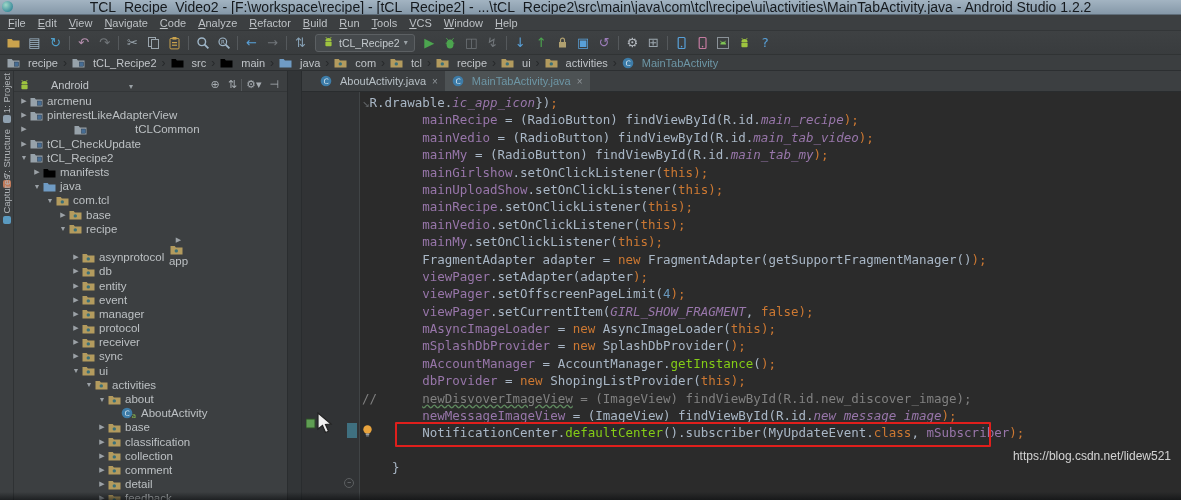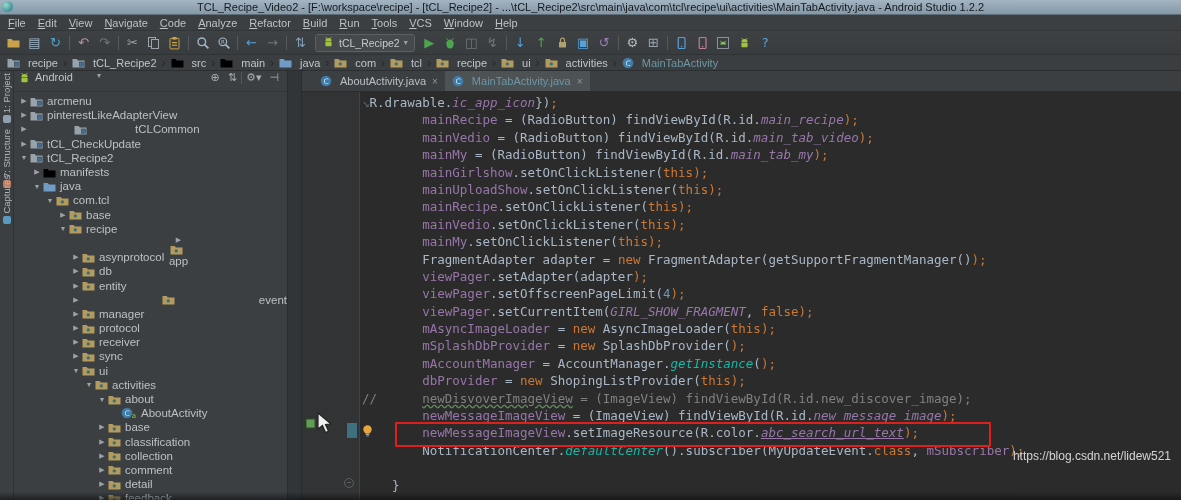--- a/index.html
+++ b/index.html
@@ -4,21 +4,21 @@
 <style>
   html,body{margin:0;padding:0;background:#222;}
   #window{position:relative;width:1181px;height:500px;overflow:hidden;
     font-family:"Liberation Sans",sans-serif;background:#2b2b2b;}
 
   
   #titlebar{position:relative;height:14px;background:linear-gradient(#a3b4c2,#8598a8);
     border-bottom:1px solid #5f6d79;}
   #app-icon{position:absolute;left:2px;top:1px;width:11px;height:11px;border-radius:50%;
     background:radial-gradient(circle at 35% 35%,#9fd8c8,#3f8f9d 70%);}
-  #title-text{display:block;text-align:center;font-size:11px;line-height:14px;color:#15191d;
+  #title-text{display:block;text-align:center;font-size:14px;line-height:14px;color:#15191d;
     white-space:nowrap;overflow:hidden;}
 
   
   #menubar{height:15px;background:#3c3f41;display:flex;align-items:center;padding-left:2px;
     border-bottom:1px solid #333638;}
   .menu-item{font-size:11px;color:#bdc1c5;padding:0 6px;cursor:default;}
   .menu-item::first-letter{text-decoration:underline;}
 
   
   #toolbar{height:23px;background:linear-gradient(#3e4143,#393c3e);display:flex;align-items:center;
@@ -39,21 +39,21 @@
   .crumb-sep{color:#26282a;font-size:12px;padding:0 2px;}
 
   
   #main{display:flex;height:432px;}
   #toolstrip{position:relative;width:13px;background:#3c3f41;border-right:1px solid #2f3234;}
   .strip-item{position:absolute;left:0;width:13px;display:flex;flex-direction:column;align-items:center;}
   .strip-label{writing-mode:vertical-rl;transform:rotate(180deg);font-size:9.5px;color:#b2b6ba;}
   .strip-ic{width:8px;height:8px;margin:2px 0;border-radius:2px;}
 
   #project-panel{width:273px;background:#3c3f41;display:flex;flex-direction:column;overflow:hidden;}
-  #project-header{height:20px;display:flex;align-items:flex-start;gap:0;padding:0 4px;
+  #project-header{height:20px;display:flex;align-items:flex-end;gap:16px;padding:0 4px;
     border-bottom:1px solid #333638;}
   #project-header-title{font-size:11px;color:#c0c4c8;}
   #project-header-caret{font-size:8px;color:#9aa1a6;margin-right:auto;padding-left:24px;}
   .ph-icon{font-size:11px;color:#a7adb2;padding:0 4px;font-family:"DejaVu Sans",sans-serif;}
   .ph-sep{width:1px;height:12px;background:#55595c;}
   #project-tree{flex:1;overflow:hidden;padding-top:2px;}
   .tree-row{display:flex;align-items:center;height:14.2px;white-space:nowrap;}
   .tree-arrow{width:12px;text-align:center;font-size:7px;color:#9ba1a6;flex:none;}
   .tree-icon{display:flex;align-items:center;margin-right:4px;flex:none;}
   .tree-label{font-size:11.5px;color:#bcc0c3;}
@@ -69,21 +69,21 @@
 
   #editor-body{position:relative;flex:1;background:#2b2b2b;overflow:hidden;display:flex;}
   #gutter{width:57px;flex:none;background:#313335;border-right:1px solid #404446;position:relative;}
   #code{flex:1;padding:2px 0 0 2px;font-family:"DejaVu Sans Mono",monospace;font-size:12.5px;position:relative;}
   .code-line{height:17.4px;line-height:17.4px;white-space:pre;}
   .tk-d{color:#a9b7c6}.tk-k{color:#cc7832}.tk-f{color:#9876aa}
   .tk-ci{color:#9876aa;font-style:italic}
   .tk-ciu{color:#9876aa;font-style:italic;text-decoration:underline}
   .tk-n{color:#6897bb}.tk-c{color:#808080}
   .tk-cu{color:#808080;text-decoration-line:underline;text-decoration-style:wavy;text-decoration-color:#5f8a5f;}
-  .tk-mi{color:#14b8a6;font-style:italic}.tk-sc{color:#cc7832}.tk-w{color:#606366}
+  .tk-mi{color:#84cc16;}.tk-sc{color:#cc7832}.tk-w{color:#606366}
 
   
   #red-box{position:absolute;left:93px;top:330px;width:592px;height:21px;
     border:2px solid #e01f1c;border-radius:1px;z-index:6;}
   #teal-mark{position:absolute;left:45px;top:331px;width:10px;height:15px;background:#3f7080;z-index:5;}
   #bulb{position:absolute;left:59px;top:332px;z-index:6;}
   #mouse-cursor{position:absolute;left:4px;top:320px;z-index:9;}
   #fold-marker{position:absolute;left:42px;top:386px;width:8px;height:8px;border:1px solid #5c5f61;
     border-radius:50%;color:#8a8f93;font-size:7px;line-height:7px;text-align:center;z-index:5;}
   #watermark{position:absolute;right:10px;top:357px;font-size:12px;color:#efefef;opacity:.85;
@@ -508,21 +508,21 @@
           <div class="tree-row" style="padding-left: 56px;">
             <span class="tree-arrow">▶</span>
             <span class="tree-icon">
               <svg width="13" height="11" viewBox="0 0 13 11">
                 <path d="M0.5 2h4.2l1.2 1.6h6.6v6.9H0.5z" fill="#b39b5e"></path>
                 <circle cx="6.3" cy="6.9" r="1.7" fill="#39707a"></circle>
               </svg>
             </span>
             <span class="tree-label">entity</span>
           </div>
-          <div class="tree-row" style="padding-left: 56px; justify-content: space-between;">
+          <div class="tree-row" style="padding-left: 56px;">
             <span class="tree-arrow">▶</span>
             <span class="tree-icon">
               <svg width="13" height="11" viewBox="0 0 13 11">
                 <path d="M0.5 2h4.2l1.2 1.6h6.6v6.9H0.5z" fill="#b39b5e"></path>
                 <circle cx="6.3" cy="6.9" r="1.7" fill="#39707a"></circle>
               </svg>
             </span>
             <span class="tree-label">event</span>
           </div>
           <div class="tree-row" style="padding-left: 56px;">
@@ -712,21 +712,20 @@
             <div class="code-line"><span class="tk-d">        FragmentAdapter adapter = </span><span class="tk-k">new</span><span class="tk-d"> FragmentAdapter(getSupportFragmentManager()</span><span class="tk-sc">);</span></div>
             <div class="code-line"><span class="tk-f">        viewPager</span><span class="tk-d">.setAdapter(adapter</span><span class="tk-sc">);</span></div>
             <div class="code-line"><span class="tk-f">        viewPager</span><span class="tk-d">.setOffscreenPageLimit(</span><span class="tk-n">4</span><span class="tk-sc">);</span></div>
             <div class="code-line"><span class="tk-f">        viewPager</span><span class="tk-d">.setCurrentItem(</span><span class="tk-ci">GIRL_SHOW_FRAGMENT</span><span class="tk-d">, </span><span class="tk-k">false</span><span class="tk-sc">);</span></div>
             <div class="code-line"><span class="tk-f">        mAsyncImageLoader</span><span class="tk-d"> = </span><span class="tk-k">new</span><span class="tk-d"> AsyncImageLoader(</span><span class="tk-k">this</span><span class="tk-sc">);</span></div>
             <div class="code-line"><span class="tk-f">        mSplashDbProvider</span><span class="tk-d"> = </span><span class="tk-k">new</span><span class="tk-d"> SplashDbProvider(</span><span class="tk-sc">);</span></div>
             <div class="code-line"><span class="tk-f">        mAccountManager</span><span class="tk-d"> = AccountManager.</span><span class="tk-mi">getInstance</span><span class="tk-d">(</span><span class="tk-sc">);</span></div>
             <div class="code-line"><span class="tk-f">        dbProvider</span><span class="tk-d"> = </span><span class="tk-k">new</span><span class="tk-d"> ShopingListProvider(</span><span class="tk-k">this</span><span class="tk-sc">);</span></div>
             <div class="code-line"><span class="tk-c">//      </span><span class="tk-cu">newDisvoverImageView</span><span class="tk-c"> = (ImageView) findViewById(R.id.new_discover_image);</span></div>
             <div class="code-line"><span class="tk-f">        newMessageImageView</span><span class="tk-d"> = (ImageView) findViewById(R.id.</span><span class="tk-ci">new_message_image</span><span class="tk-sc">);</span></div>
-            <div class="code-line"><span class="tk-f">        newMessageImageView</span><span class="tk-d">.setImageResource(R.color.</span><span class="tk-ciu">abc_search_url_text</span><span class="tk-sc">);</span></div>
             <div class="code-line"><span class="tk-d">        NotificationCenter.</span><span class="tk-mi">defaultCenter</span><span class="tk-d">().subscriber(MyUpdateEvent.</span><span class="tk-k">class</span><span class="tk-d">, </span><span class="tk-f">mSubscriber</span><span class="tk-sc">);</span></div>
             <div class="code-line"><span class="tk-d"></span></div>
             <div class="code-line"><span class="tk-d">    }</span></div>
           </div>
 
         <div id="red-box"></div>
         <span id="bulb">
           <svg width="13" height="14" viewBox="0 0 13 14">
             <circle cx="6.5" cy="5.5" r="4.2" fill="#e8a33d"></circle>
             <rect x="4.7" y="9.5" width="3.6" height="1.6" fill="#9aa0a5"></rect>

